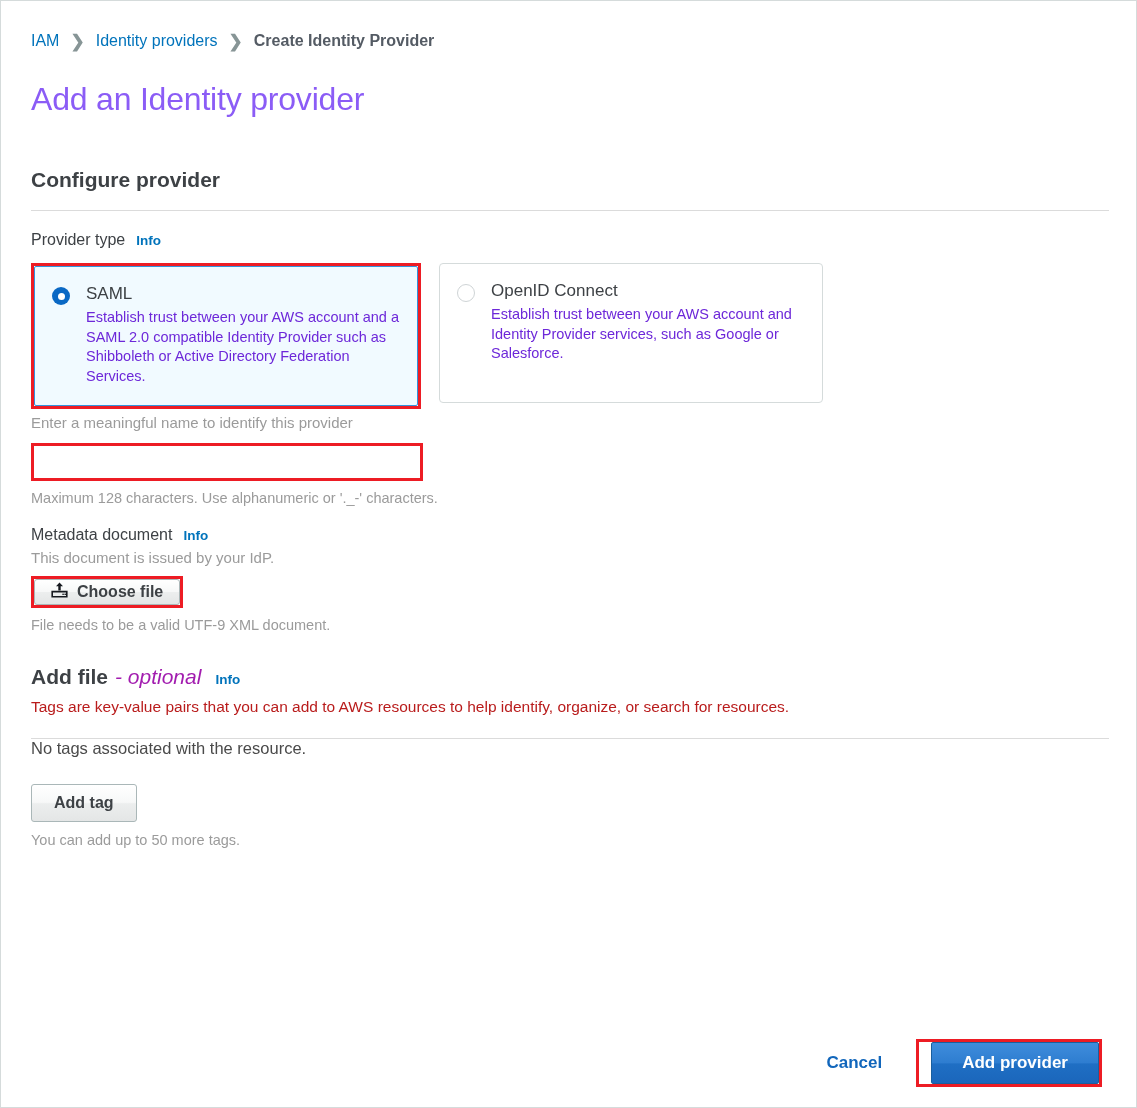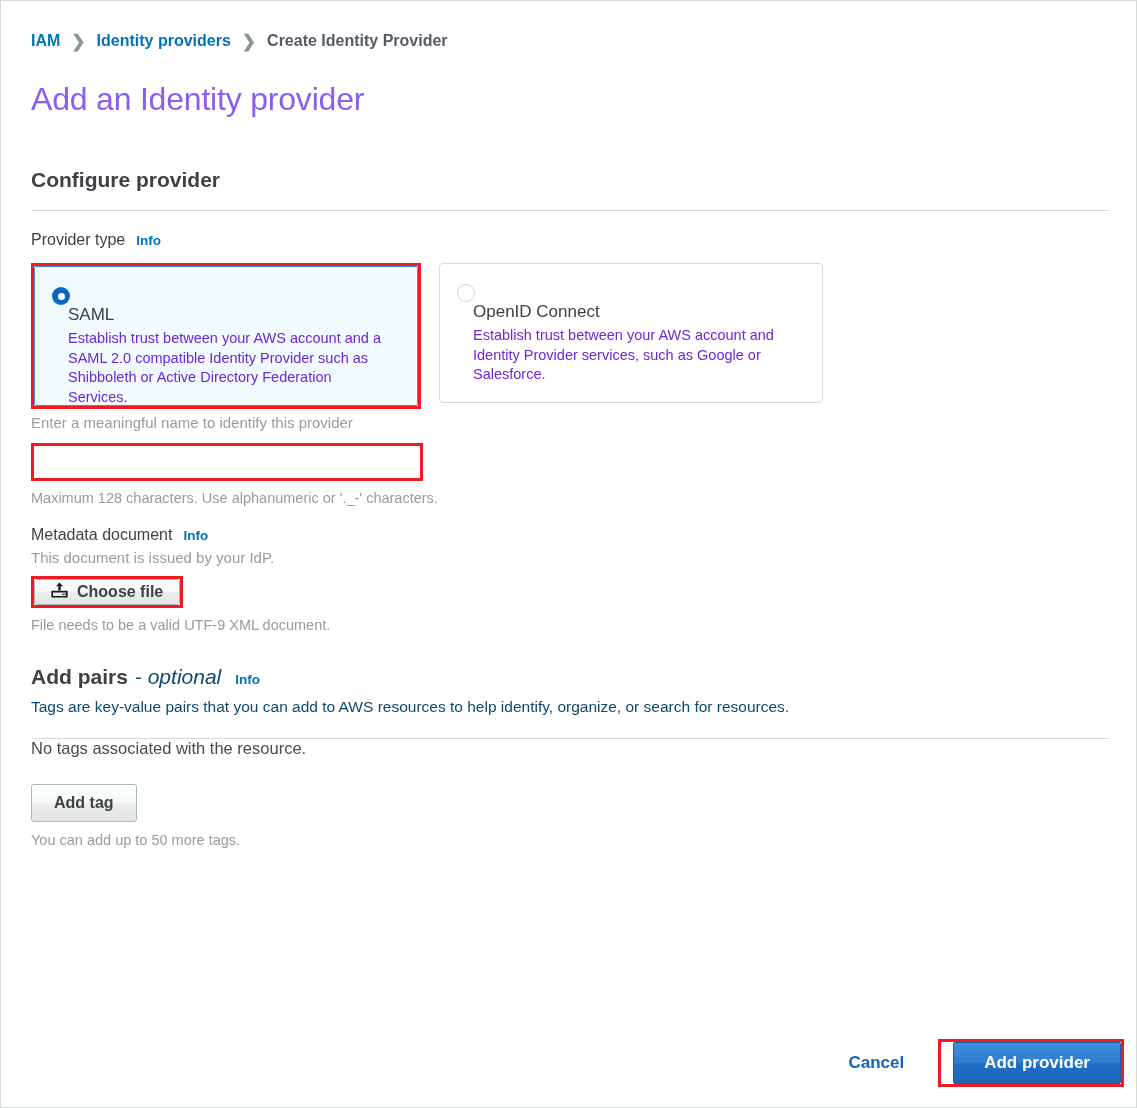--- a/index.html
+++ b/index.html
@@ -28,21 +28,21 @@
   
   .breadcrumb {
     display: flex;
     align-items: center;
     font-size: 16px;
     padding-top: 4px;
     height: 28px;
   }
   .crumb-link {
     color: #0073bb;
-    font-weight: bold;
+    font-weight: normal;
     text-decoration: none;
     cursor: pointer;
     white-space: nowrap;
   }
   .crumb-current {
     color: #545b64;
     font-weight: bold;
     white-space: nowrap;
   }
   .crumb-sep {
@@ -116,21 +116,20 @@
   }
   .radio-card {
     width: 384px;
     height: 140px;
     border: 1px solid #d5dbdb;
     border-radius: 4px;
     background: #ffffff;
     padding: 17px 16px 0 17px;
     display: flex;
     cursor: pointer;
-    flex-direction: column;
   }
   .radio-card.selected {
     border: 1px solid #3393dd;
     background: #f1faff;
     border-radius: 2px;
   }
   .radio-outer {
     flex: 0 0 auto;
     width: 18px;
     height: 18px;
@@ -220,28 +219,28 @@
   
   .addtags-head {
     display: flex;
     align-items: baseline;
     margin-top: 32px;
     font-size: 21px;
   }
   .addtags-head .bold { font-weight: bold; color: #3d4145; }
   .addtags-head .optional {
     font-style: italic;
-    color: #0c4a6e;
+    color: #a21caf;
     font-weight: normal;
     margin-left: 7px;
   }
   .addtags-head .info-link { font-size: 13.5px; margin-left: 14px; }
   .addtags-desc {
     font-size: 15.5px;
-    color: #0c4a6e;
+    color: #b91c1c;
     margin-top: 9px;
   }
   .tags-hr {
     border: 0;
     border-top: 1px solid #dbdbdb;
     margin: 22px 0 0 0;
     width: 1078px;
   }
   .no-tags {
     font-size: 16.5px;
@@ -249,21 +248,21 @@
   }
   .tag-limit {
     font-size: 14.5px;
     color: #9b9b9b;
     margin-top: 10px;
   }
 
   
   .footer {
     position: absolute;
-    right: 12px;
+    right: 34px;
     bottom: 20px;
     display: flex;
     align-items: center;
     gap: 0;
   }
   .cancel-link {
     font-size: 17px;
     font-weight: bold;
     color: #1166bb;
     text-decoration: none;
@@ -367,21 +366,21 @@
             <rect x="13.5" y="11.6" width="1.4" height="1.4" fill="#16191f"></rect>
           </svg>
         </span>
         <span>Choose file</span>
       </button>
     </div>
     <div class="field-hint">File needs to be a valid UTF-9 XML document.</div>
 
     
     <div class="addtags-head">
-      <span class="bold">Add pairs</span>
+      <span class="bold">Add file</span>
       <span class="optional">- optional</span>
       <a class="info-link">Info</a>
     </div>
     <div class="addtags-desc">Tags are key-value pairs that you can add to AWS resources to help identify, organize, or search for resources.</div>
     <hr class="tags-hr">
 
     <div class="no-tags">No tags associated with the resource.</div>
     <div class="addtag-wrap">
       <button class="btn btn-addtag">
         <span>Add tag</span>

